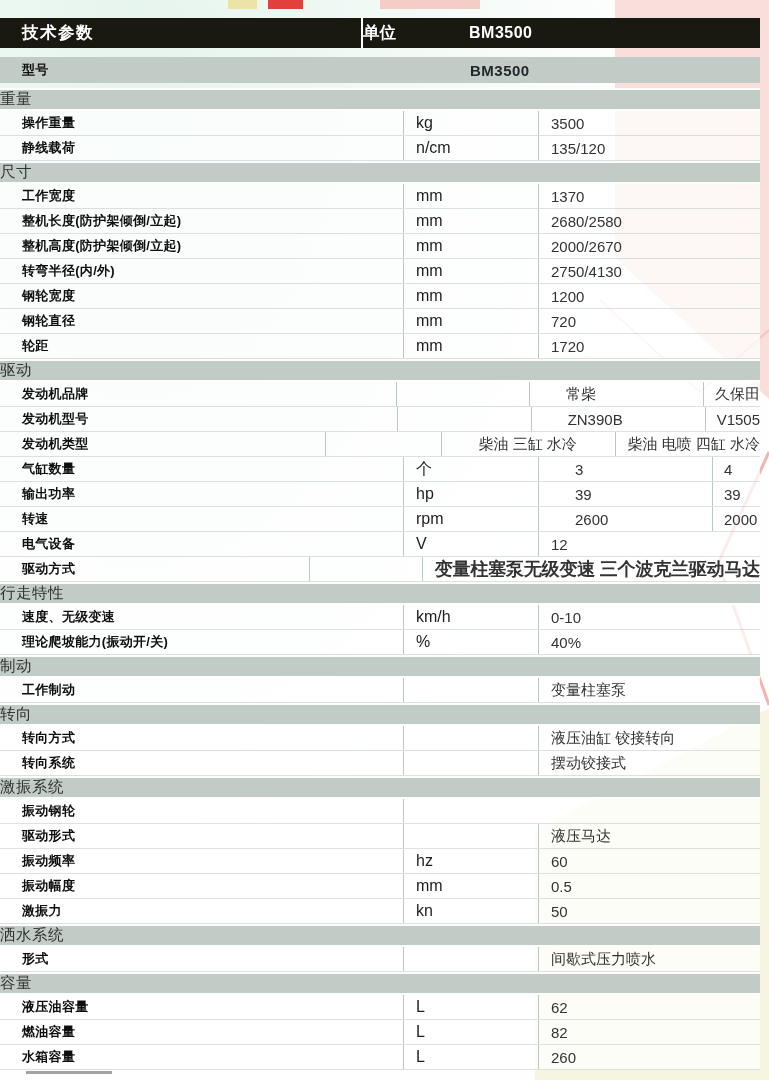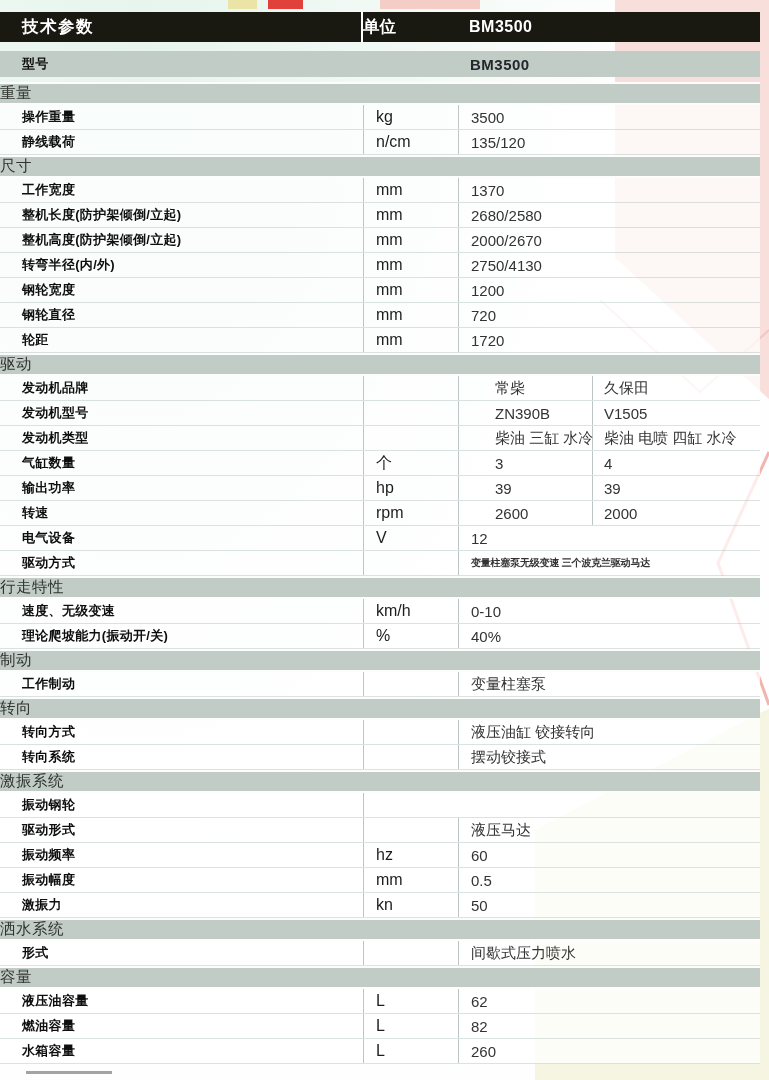--- a/index.html
+++ b/index.html
@@ -14,46 +14,46 @@
   .hex{position:absolute;clip-path:polygon(50% 0,100% 25%,100% 75%,50% 100%,0 75%,0 25%);}
   .hex-pink{left:615px;top:-170px;width:310px;height:570px;background:#f6d7d2;opacity:.8;}
   .hex-yellow-br{left:535px;top:695px;width:520px;height:540px;background:#f1f2d8;opacity:.75;}
   .patch{position:absolute;top:0;height:9px;}
   .patch-yellow{left:228px;width:29px;background:#ece3a6;}
   .patch-red{left:268px;width:35px;background:#e2403a;}
   .patch-pink{left:380px;width:100px;background:#f5cdc7;}
   .hexline{position:absolute;left:0;top:0;z-index:0;}
 
   
-  .table{position:absolute;top:12px;left:0;width:760px;z-index:1;}
+  .table{position:absolute;top:18px;left:0;width:760px;z-index:1;}
   .thead{display:flex;height:30px;background:#191911;color:#fff;}
   .hc{display:flex;align-items:center;box-sizing:border-box;white-space:nowrap;}
   .hc.name{width:363px;padding-left:22px;border-right:2px solid #fff;
            font-size:16.5px;font-weight:bold;letter-spacing:1.5px;}
   .hc.unit{width:94px;font-size:16.5px;font-weight:bold;}
   .hc.model{padding-left:12px;font-size:16px;font-weight:bold;letter-spacing:.5px;}
 
   .tbody{margin-top:9px;width:760px;}
   .section{height:23px;box-sizing:border-box;background:#c2ccc7;
            border-top:2px solid rgba(255,255,255,.95);border-bottom:2px solid rgba(255,255,255,.95);
            display:flex;align-items:center;
            font-size:15.5px;font-weight:500;color:#30332f;letter-spacing:.5px;}
   .mrow{height:26px;margin-bottom:5px;background:#c2ccc7;display:flex;align-items:center;}
   .row{height:25px;box-sizing:border-box;display:flex;background:rgba(255,255,255,.75);
-       border-bottom:1px solid rgba(160,178,178,.38);}
+       border-bottom:1px solid rgba(160,178,178,.38);gap:40px;}
   .c{display:flex;align-items:center;box-sizing:border-box;white-space:nowrap;overflow:visible;}
   .c.n{width:363px;padding-left:22px;font-weight:bold;font-size:13px;color:#0e0e0e;letter-spacing:.3px;}
   .c.u{width:95px;padding-left:12px;border-left:1px solid rgba(135,152,152,.55);
        font-size:16px;color:#1d1d1d;}
   .c.v1{flex:1;padding-left:12px;border-left:1px solid rgba(135,152,152,.55);
         font-size:15px;color:#333;font-weight:500;}
   .row.twocol .c.v1{flex:0 0 134px;width:134px;padding-left:36px;}
   .c.v2{flex:1;padding-left:11px;border-left:1px solid rgba(135,152,152,.55);
         font-size:15px;color:#333;font-weight:500;}
-  .row.smallv .c.v1{font-size:10px;font-weight:600;letter-spacing:-.2px;}
+  .row.smallv .c.v1{font-size:18px;font-weight:600;letter-spacing:-.2px;}
   .mrow .c.u,.mrow .c.v1{border-left:none;}
   .mrow .c.v1{font-weight:600;color:#23262a;font-size:15px;letter-spacing:.5px;}
 
   .cropped-bar{position:absolute;left:26px;top:1071px;width:86px;height:3px;
                background:#5a5a52;opacity:.55;z-index:1;}
 </style>
 </head>
 <body>
 
 <div class="sheet">

